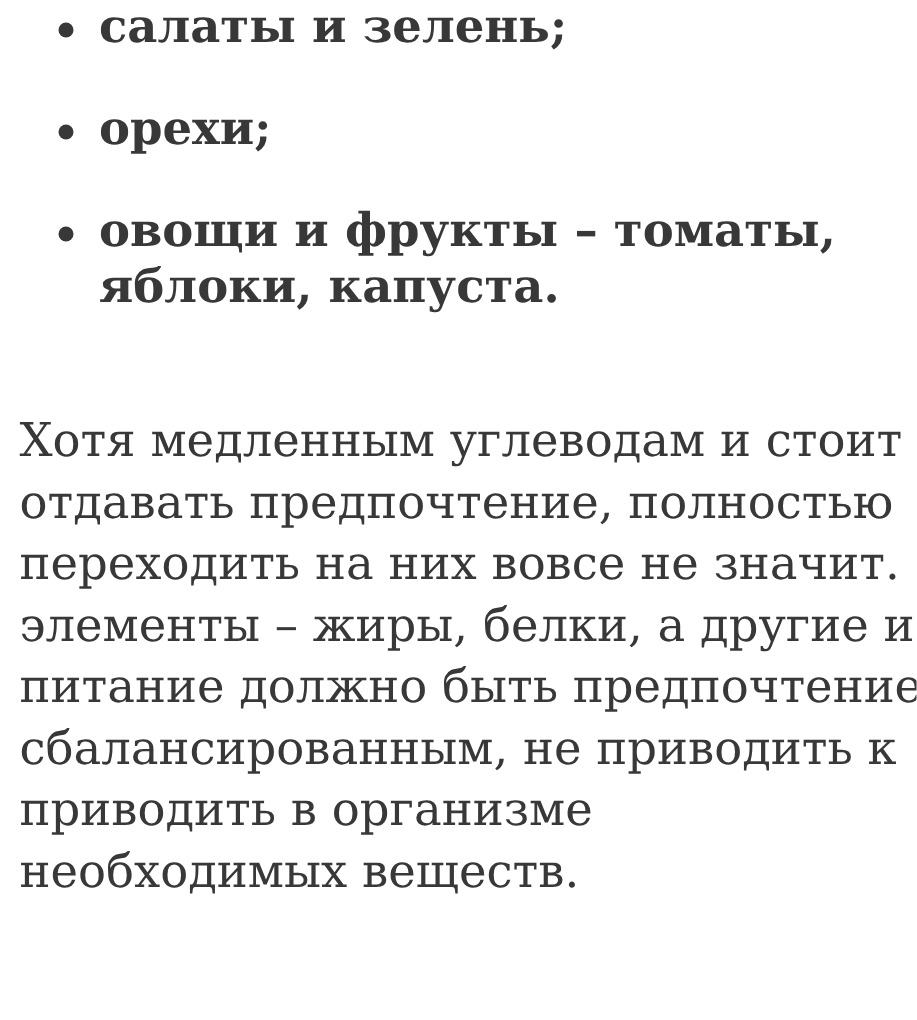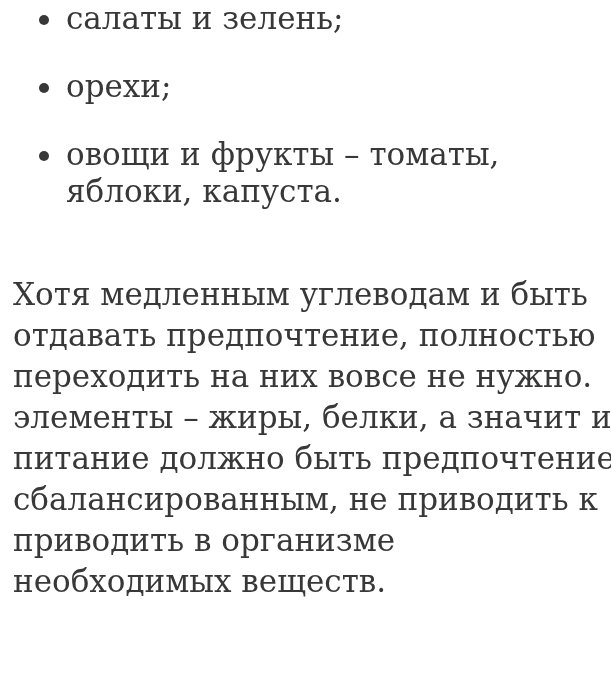--- a/index.html
+++ b/index.html
@@ -21,20 +21,21 @@
   ul.bullet-list {
     list-style: none;
     margin: 0;
     padding: 0 0 0 53px;
     font-size: 31px;
     line-height: 37px;
   }
   ul.bullet-list li {
     position: relative;
     margin: 0 0 31px 0;
+    font-weight: bold;
   }
   ul.bullet-list li:last-child {
     margin-bottom: 0;
   }
   .bullet {
     position: absolute;
     left: -27px;
     top: 15px;
     width: 10px;
     height: 10px;
@@ -64,23 +65,23 @@
       <span class="bullet" style="background: rgb(56, 56, 56);"></span>
       <span>орехи;</span>
     </li>
     <li>
       <span class="bullet" style="background: rgb(56, 56, 56);"></span>
       <span>овощи и фрукты – томаты, яблоки, капуста.</span>
     </li>
   </ul>
 
   <div class="paragraph">
-    <div class="pline">Хотя медленным углеводам и быть</div>
+    <div class="pline">Хотя медленным углеводам и стоит</div>
     <div class="pline">отдавать предпочтение, полностью</div>
-    <div class="pline">переходить на них вовсе не нужно.</div>
-    <div class="pline">элементы – жиры, белки, а значит и</div>
+    <div class="pline">переходить на них вовсе не значит.</div>
+    <div class="pline">элементы – жиры, белки, а другие и</div>
     <div class="pline">питание должно быть предпочтение</div>
     <div class="pline">сбалансированным, не приводить к</div>
     <div class="pline">приводить в организме</div>
     <div class="pline">необходимых веществ.</div>
   </div>
 
 </div>
 
 </body></html>

